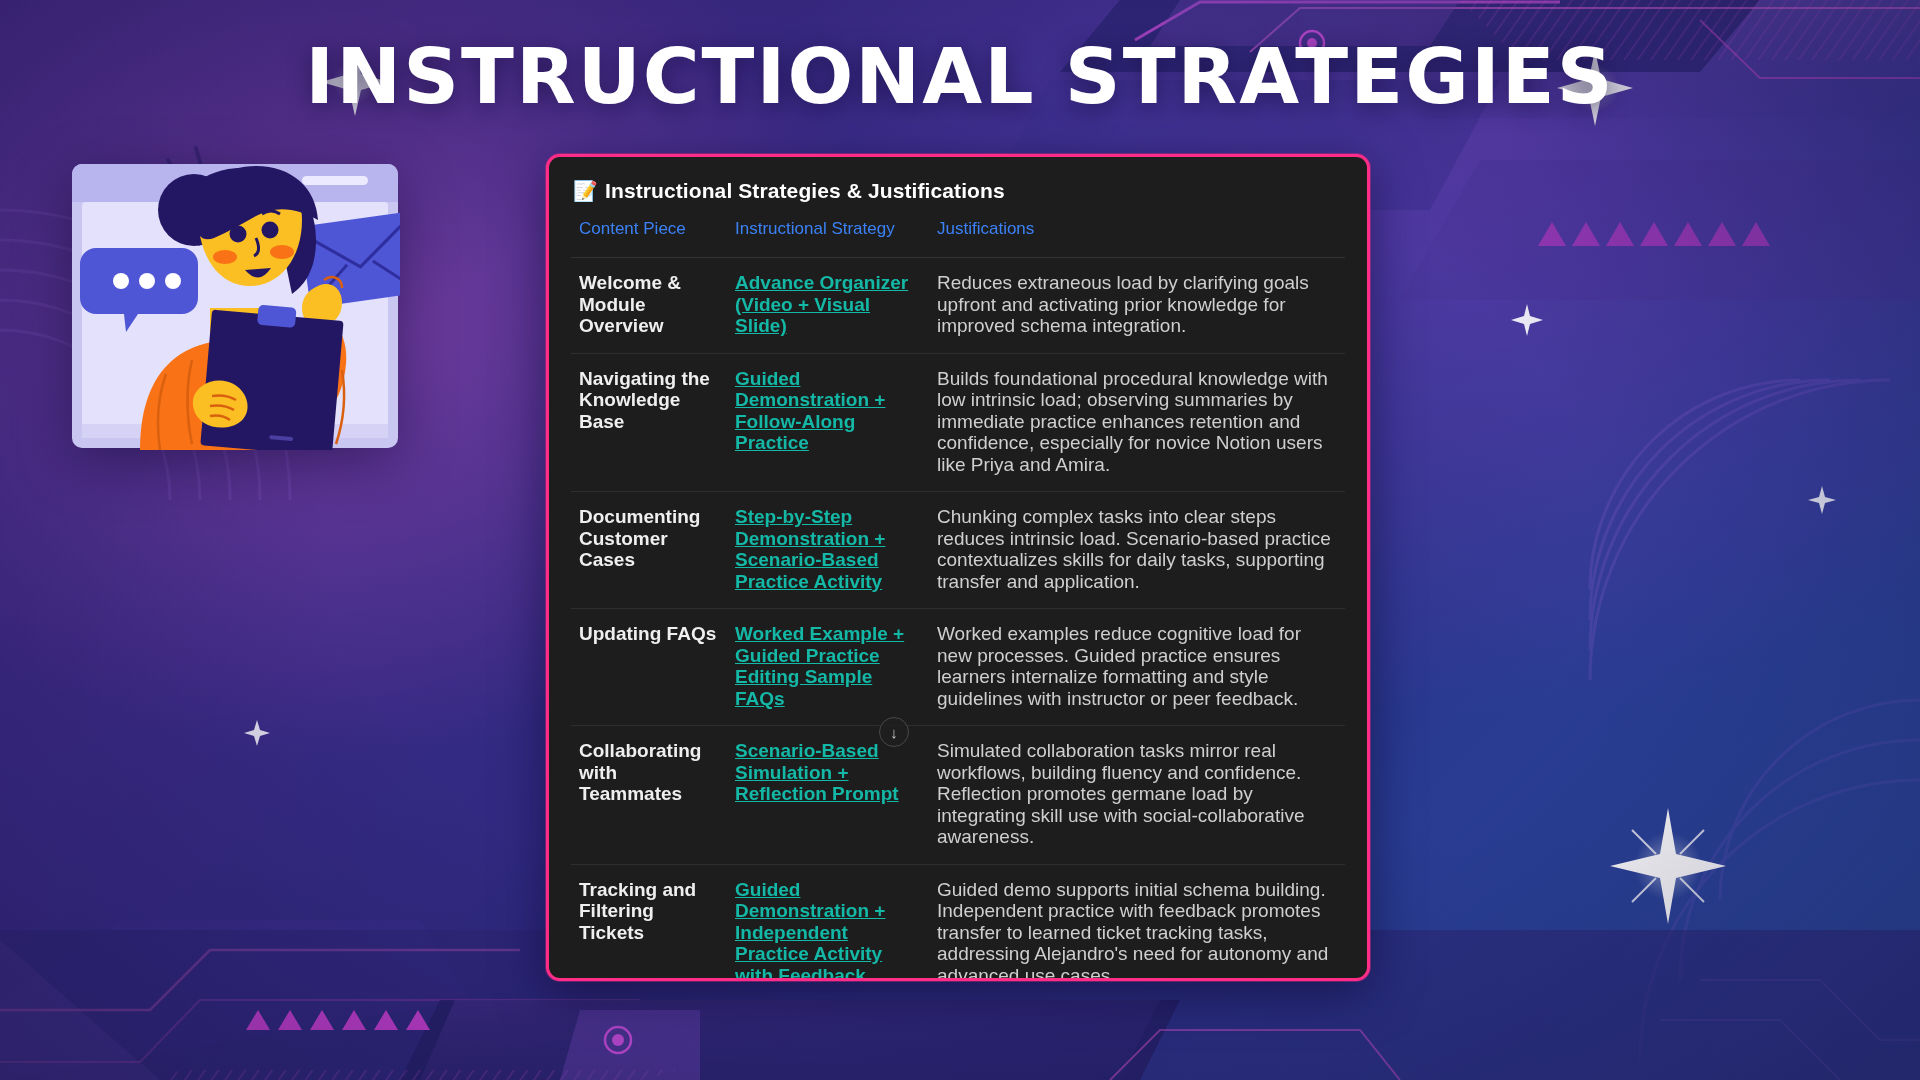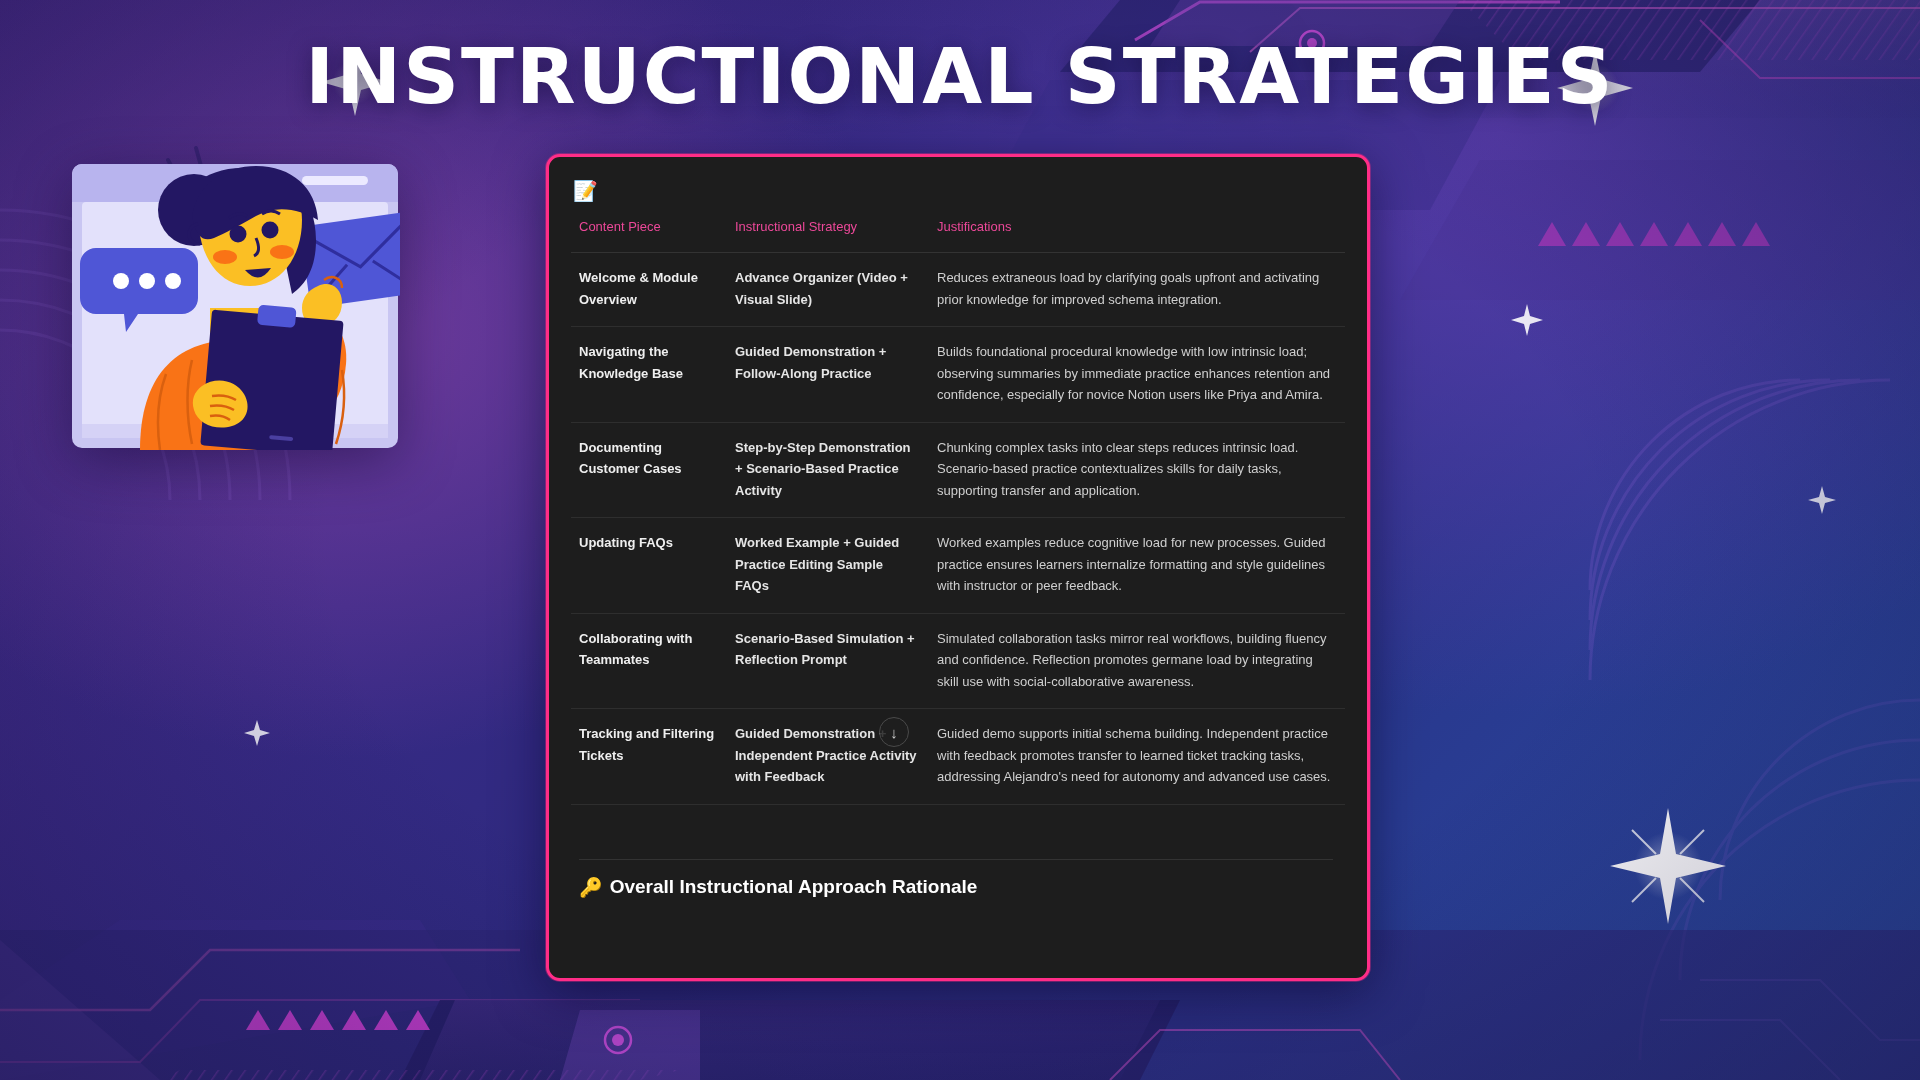--- a/index.html
+++ b/index.html
@@ -66,39 +66,39 @@
     font-weight:700;
     letter-spacing:.1px;
     display:flex; align-items:center; gap:7px;
     margin:6px 0 16px 2px;
   }
   .card-title .emoji{ font-size:20px; }
 
   table.grid{ width:100%; border-collapse:collapse; table-layout:fixed; }
   table.grid th{
     text-align:left;
-    font-size:13px;
+    font-size:17px;
     font-weight:400;
-    color:#ec4899;
+    color:#3b82f6;
     padding:0 10px 18px 8px;
     border-bottom:1px solid #333333;
   }
   table.grid col.c1{ width:156px; }
   table.grid col.c2{ width:202px; }
   table.grid col.c3{ width:auto; }
 
   table.grid td{
     vertical-align:top;
     padding:14px 10px 16px 8px;
     border-bottom:1px solid #2e2e2e;
-    font-size:13px;
+    font-size:19px;
     line-height:21.5px;
   }
   td.cell-a{ color:#efefef; font-weight:700; }
-  td.cell-b{ color:#e5e5e5; font-weight:700; }
+  td.cell-b{ color:#14b8a6; font-weight:700;text-decoration:underline; }
   td.cell-c{ color:#cfcfcf; font-weight:400; }
   tr.last td{ border-bottom:none; }
 
   .divider{
     height:1px; background:#333333;
     margin:54px 12px 0 8px;
   }
 
   
   .rationale{ padding:16px 10px 0 8px; }
@@ -336,20 +336,21 @@
     <path d="M140 244 q14 -2 24 4"></path>
     <path d="M140 254 q12 -2 20 4"></path>
   </g>
 </svg>
 
 <div class="card">
   <div class="card-inner">
 
     <div class="card-title">
       <span class="emoji">📝</span>
+      <span>Instructional Strategies &amp; Justifications</span>
     </div>
 
     <table class="grid">
       <colgroup>
           <col class="c1">
           <col class="c2">
           <col class="c3">
         </colgroup>
       <thead>
         <tr>

